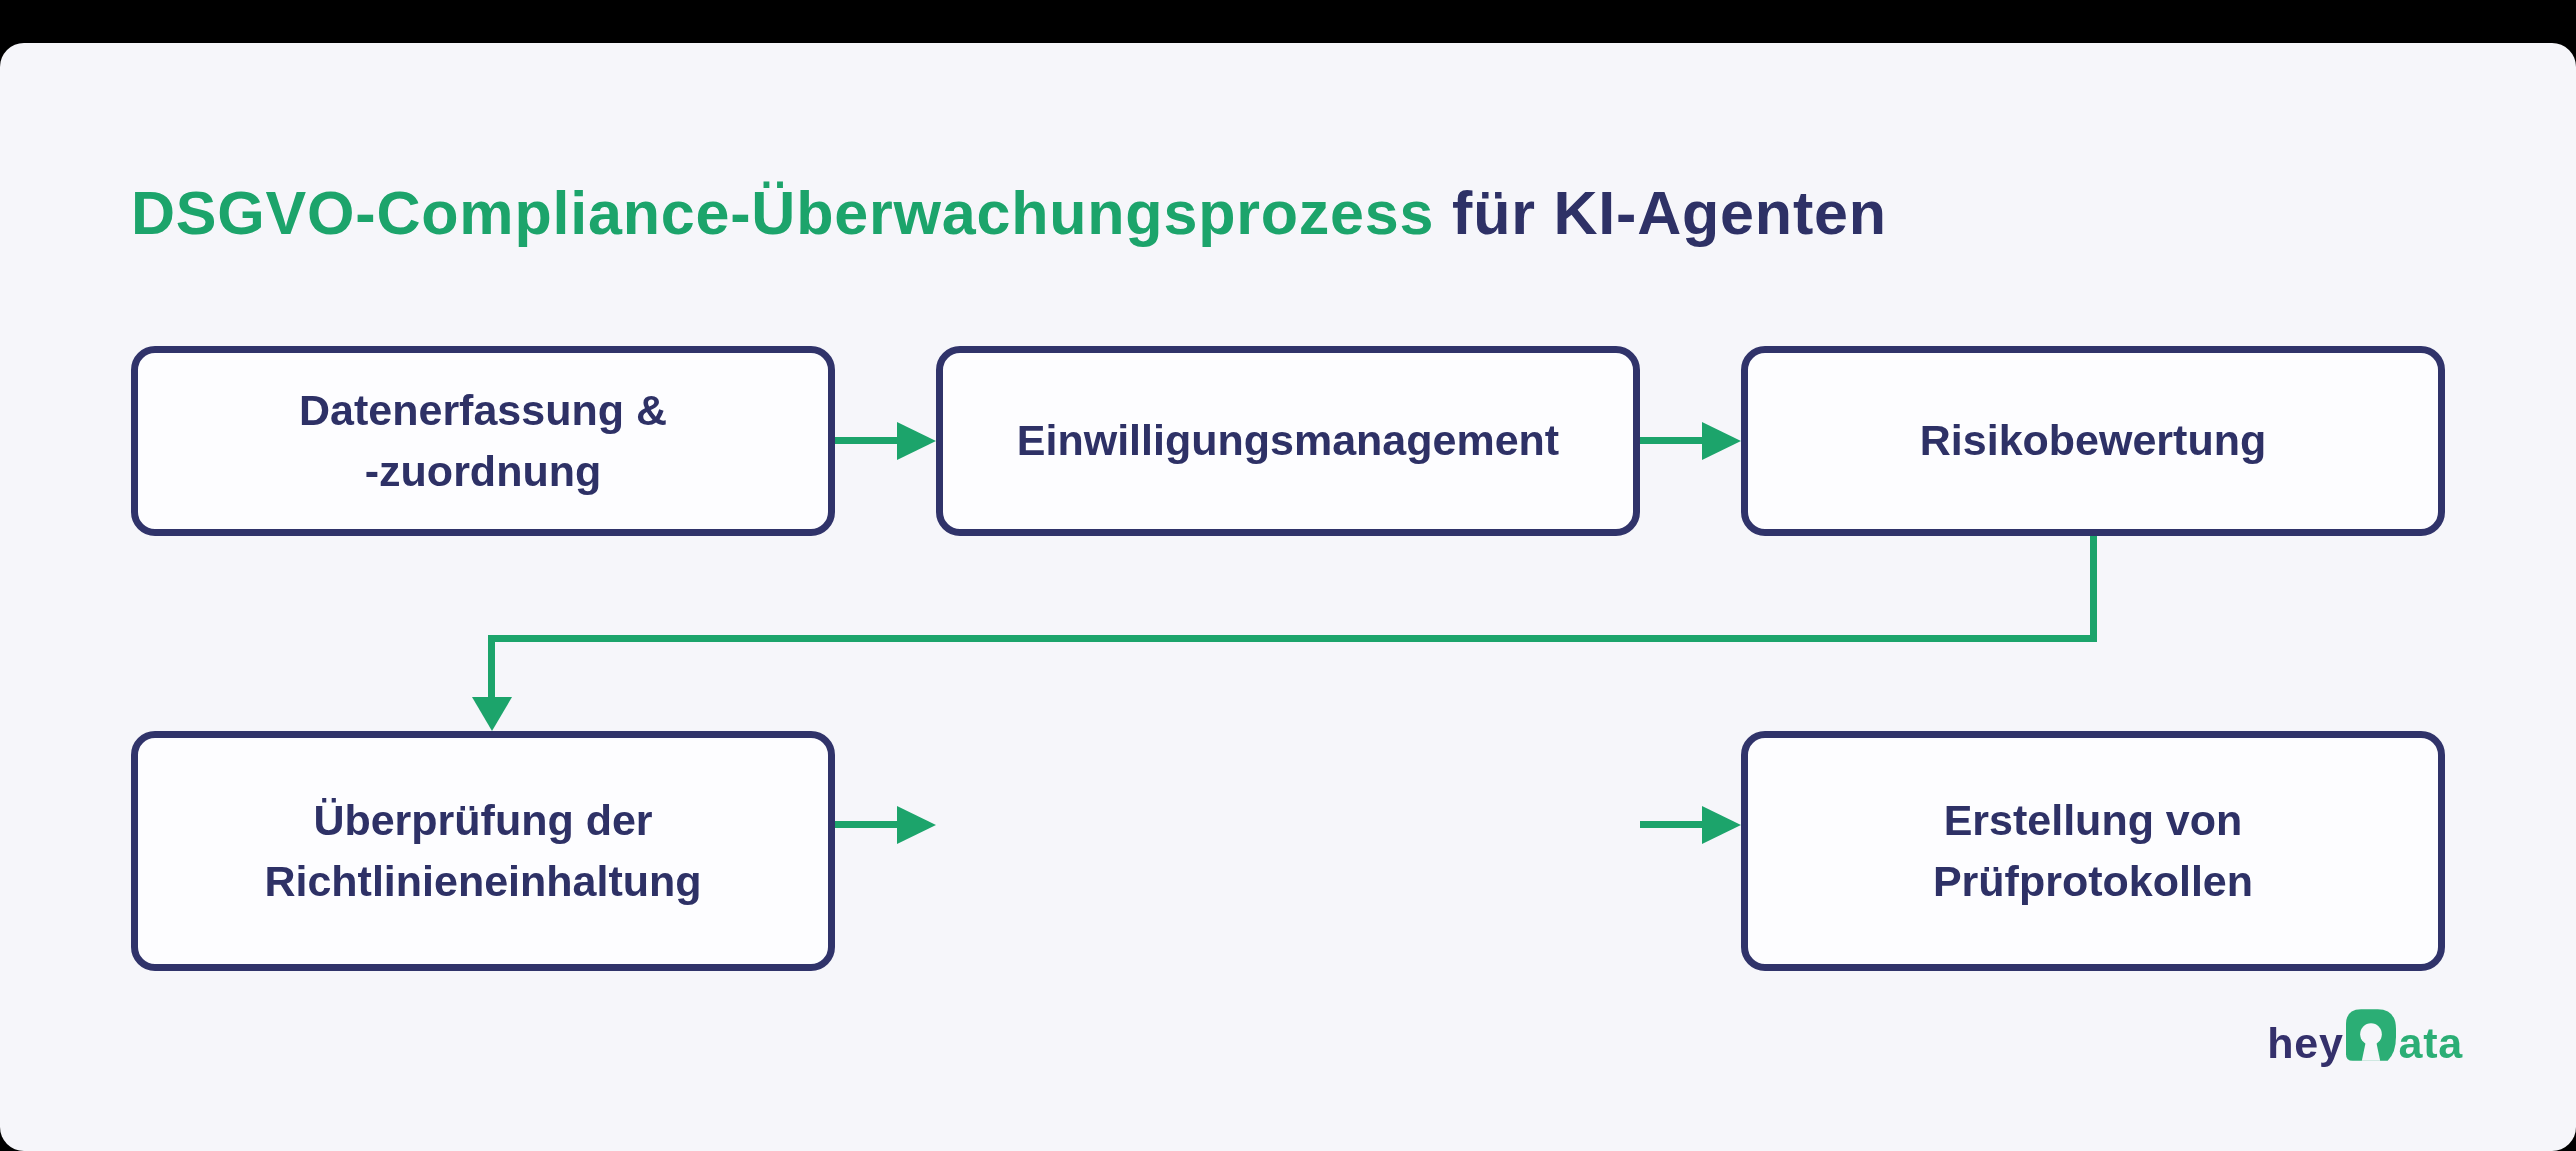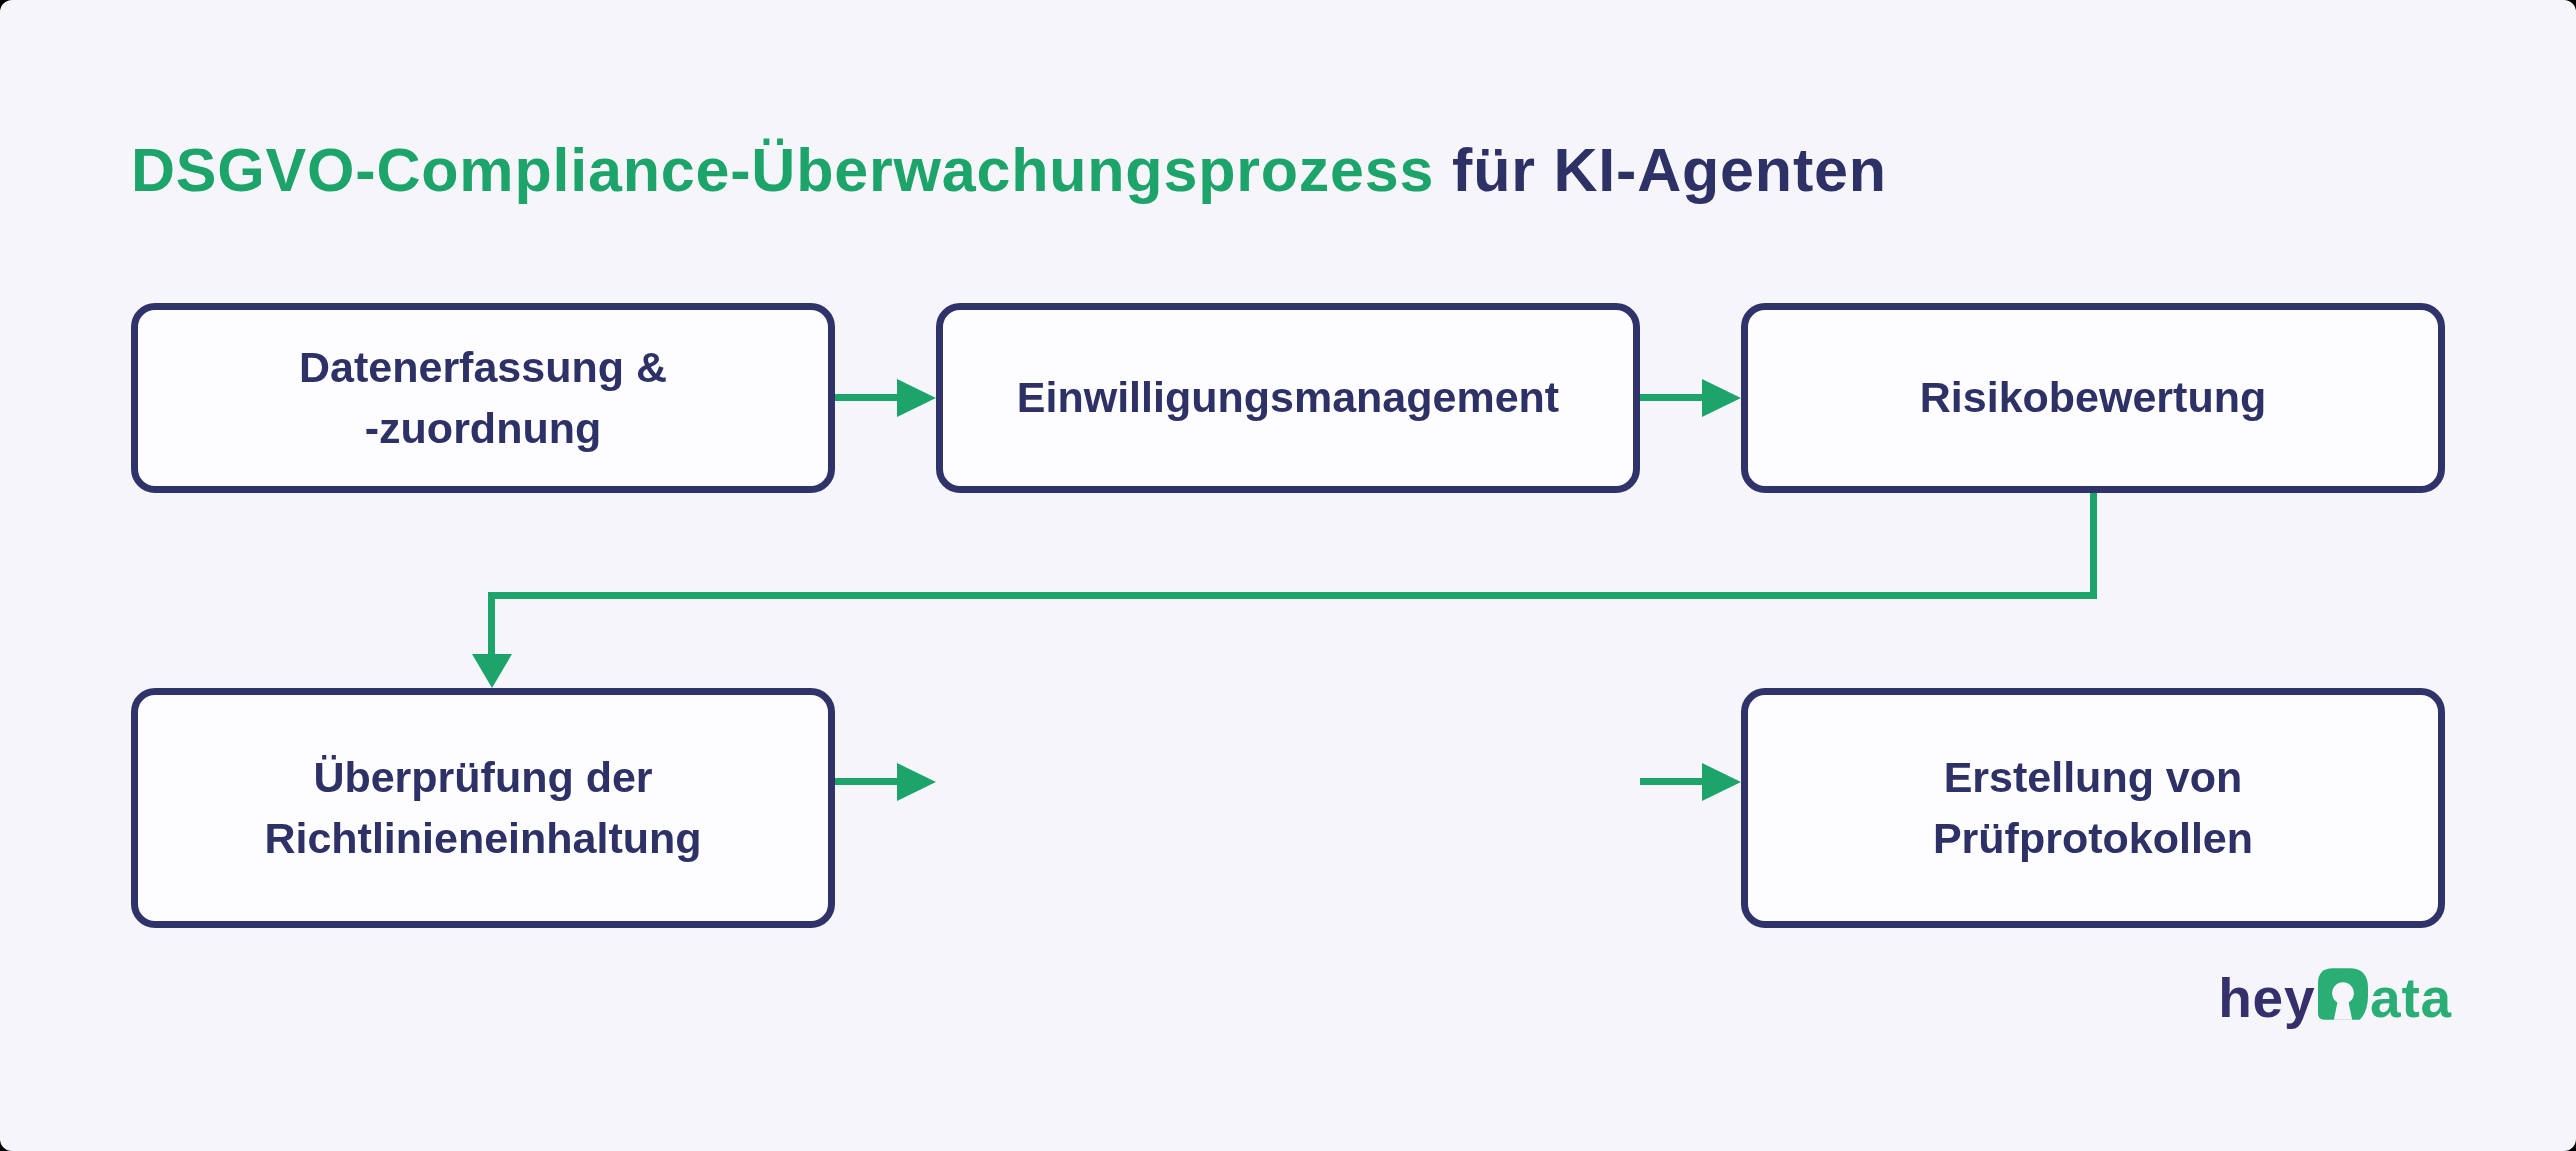--- a/index.html
+++ b/index.html
@@ -8,21 +8,21 @@
     --box_border:#30336A;
     --background:#F6F6FA;
     --box_fill:#FDFDFF;
     --logo_navy:#34306B;
     --logo_green:#2BAE75;
     --canvas:#000000;
   }
   *{margin:0;padding:0;box-sizing:border-box;}
   html,body{width:2576px;height:1151px;background:var(--canvas);overflow:hidden;
     font-family:"Liberation Sans","DejaVu Sans",sans-serif;}
-  .card{position:absolute;inset:0;background:var(--background);border-radius:12px;}
+  .card{position:absolute;inset:0;background:var(--background);border-radius:24px;margin-top:43px;}
 
   .title{position:absolute;left:131px;top:135px;font-size:61px;font-weight:800;
     letter-spacing:0.8px;white-space:nowrap;}
   .title .hl{color:var(--green);}
   .title .rest{color:var(--navy);}
 
   .flowbox{position:absolute;width:704px;background:var(--box_fill);
     border:7.2px solid var(--box_border);border-radius:24px;
     display:flex;align-items:center;justify-content:center;text-align:center;
     color:var(--navy);font-size:43px;font-weight:600;line-height:1.42;
@@ -41,21 +41,21 @@
   .ha4{left:1640px;top:762px;}
 
   .seg{position:absolute;background:var(--green);}
   .seg-v1{left:2090px;top:493px;width:7.2px;height:106px;}
   .seg-h {left:488px;top:592px;width:1609px;height:7.2px;}
   .seg-v2{left:488px;top:592px;width:7.2px;height:64px;}
   .vhead{position:absolute;left:472px;top:654px;width:0;height:0;
     border-top:34px solid var(--green);
     border-left:20px solid transparent;border-right:20px solid transparent;}
 
-  .logo{position:absolute;right:124px;top:966px;font-size:55px;font-weight:700;
+  .logo{position:absolute;right:113px;top:966px;font-size:43px;font-weight:700;
     letter-spacing:0.8px;white-space:nowrap;}
   .logo .hey{color:var(--logo_navy);}
   .logo .ata{color:var(--logo_green);}
   .logo svg{vertical-align:-3.2px;margin:0 2.4px;}
 </style>
 </head>
 <body>
 
 <div class="card">
 

